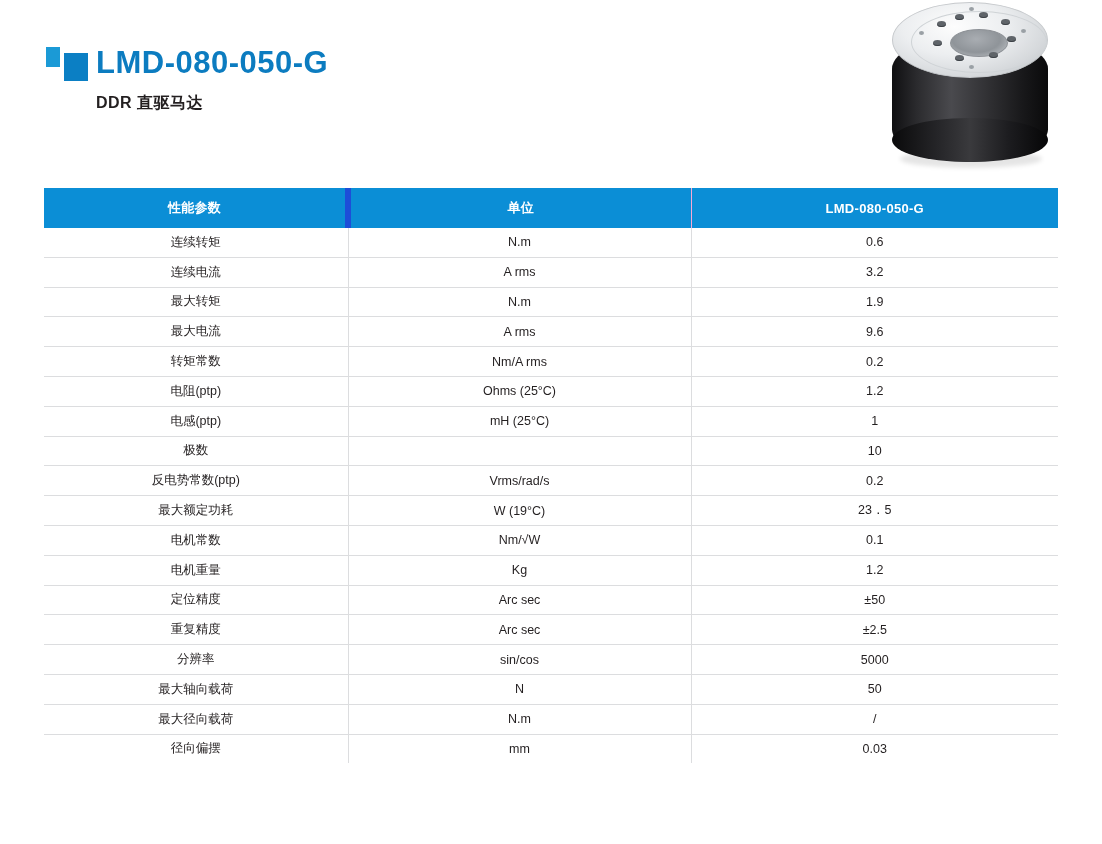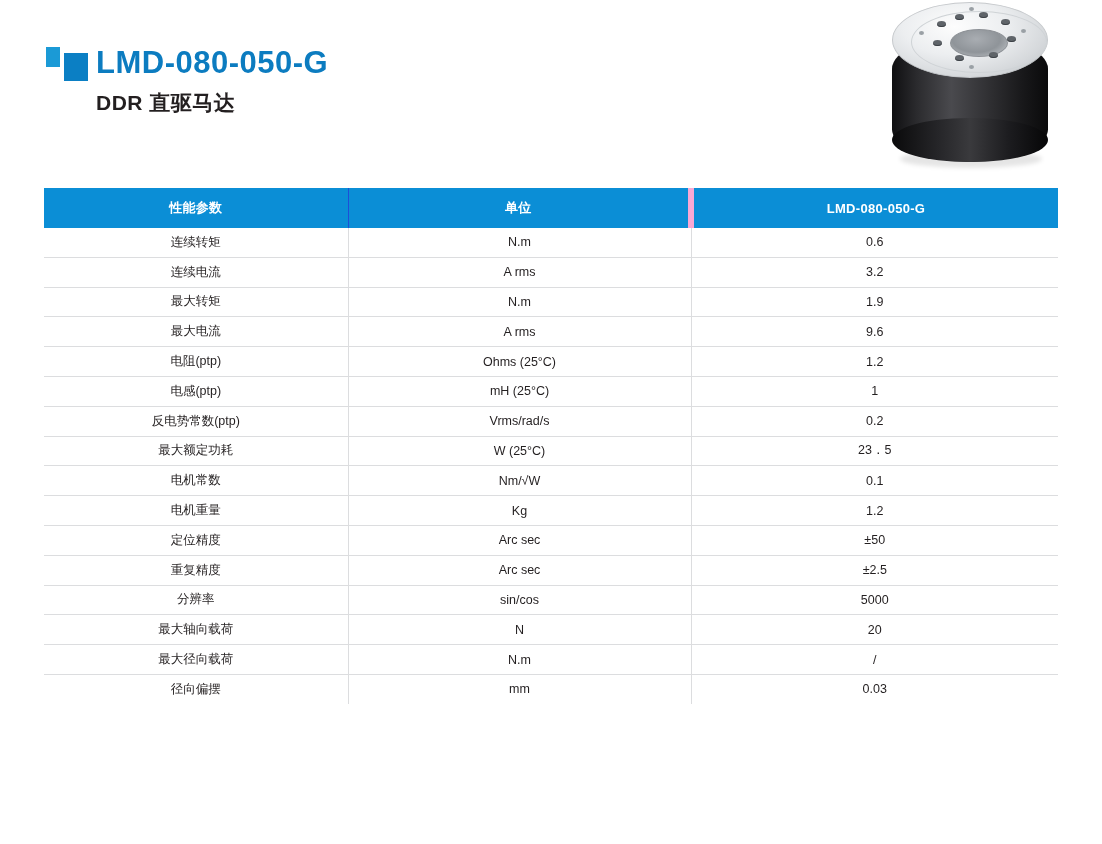--- a/index.html
+++ b/index.html
@@ -54,21 +54,21 @@
   }
   .product-title {
     font-size: 31px;
     font-weight: bold;
     color: #0c7cc0;
     letter-spacing: 0.5px;
     line-height: 38px;
     margin: 0;
   }
   .product-subtitle {
-    font-size: 21px;
+    font-size: 16px;
     font-weight: bold;
     color: #231f20;
     letter-spacing: 0.5px;
     line-height: 30px;
     margin: 6px 0 0 0;
   }
 
   
   .product-photo {
     position: absolute;
@@ -177,22 +177,22 @@
   table.spec thead th {
     background: #0b8ed6;
     color: #ffffff;
     font-size: 13px;
     font-weight: bold;
     height: 38px;
     text-align: center;
     letter-spacing: 0.3px;
     border: none;
   }
-  table.spec thead th.h-param { border-right: 1px solid #1d4ed8; }
-  table.spec thead th.h-unit { border-right: 6px solid #f9a8d4; }
+  table.spec thead th.h-param { border-right: 6px solid #1d4ed8; }
+  table.spec thead th.h-unit { border-right: 1px solid #f9a8d4; }
 
   table.spec tbody td {
     height: 28.8px;
     font-size: 12.5px;
     text-align: center;
     color: #231f20;
     border-bottom: 1px solid #dcdddf;
     padding: 0;
   }
   table.spec tbody td.col-param {
@@ -275,37 +275,47 @@
         <td class="col-param">最大转矩</td>
         <td class="col-unit">N.m</td>
         <td class="col-value">1.9</td>
       </tr>
       <tr>
         <td class="col-param">最大电流</td>
         <td class="col-unit">A rms</td>
         <td class="col-value">9.6</td>
       </tr>
       <tr>
+        <td class="col-param">转矩常数</td>
+        <td class="col-unit">Nm/A rms</td>
+        <td class="col-value">0.2</td>
+      </tr>
+      <tr>
         <td class="col-param">电阻(ptp)</td>
         <td class="col-unit">Ohms (25°C)</td>
         <td class="col-value">1.2</td>
       </tr>
       <tr>
         <td class="col-param">电感(ptp)</td>
         <td class="col-unit">mH (25°C)</td>
         <td class="col-value">1</td>
       </tr>
       <tr>
+        <td class="col-param">极数</td>
+        <td class="col-unit"></td>
+        <td class="col-value">10</td>
+      </tr>
+      <tr>
         <td class="col-param">反电势常数(ptp)</td>
         <td class="col-unit">Vrms/rad/s</td>
         <td class="col-value">0.2</td>
       </tr>
       <tr>
         <td class="col-param">最大额定功耗</td>
-        <td class="col-unit">W (25°C)</td>
+        <td class="col-unit">W (19°C)</td>
         <td class="col-value">23．5</td>
       </tr>
       <tr>
         <td class="col-param">电机常数</td>
         <td class="col-unit">Nm/√W</td>
         <td class="col-value">0.1</td>
       </tr>
       <tr>
         <td class="col-param">电机重量</td>
         <td class="col-unit">Kg</td>
@@ -322,21 +332,21 @@
         <td class="col-value">±2.5</td>
       </tr>
       <tr>
         <td class="col-param">分辨率</td>
         <td class="col-unit">sin/cos</td>
         <td class="col-value">5000</td>
       </tr>
       <tr>
         <td class="col-param">最大轴向载荷</td>
         <td class="col-unit">N</td>
-        <td class="col-value">20</td>
+        <td class="col-value">50</td>
       </tr>
       <tr>
         <td class="col-param">最大径向载荷</td>
         <td class="col-unit">N.m</td>
         <td class="col-value">/</td>
       </tr>
       <tr>
         <td class="col-param">径向偏摆</td>
         <td class="col-unit">mm</td>
         <td class="col-value">0.03</td>

